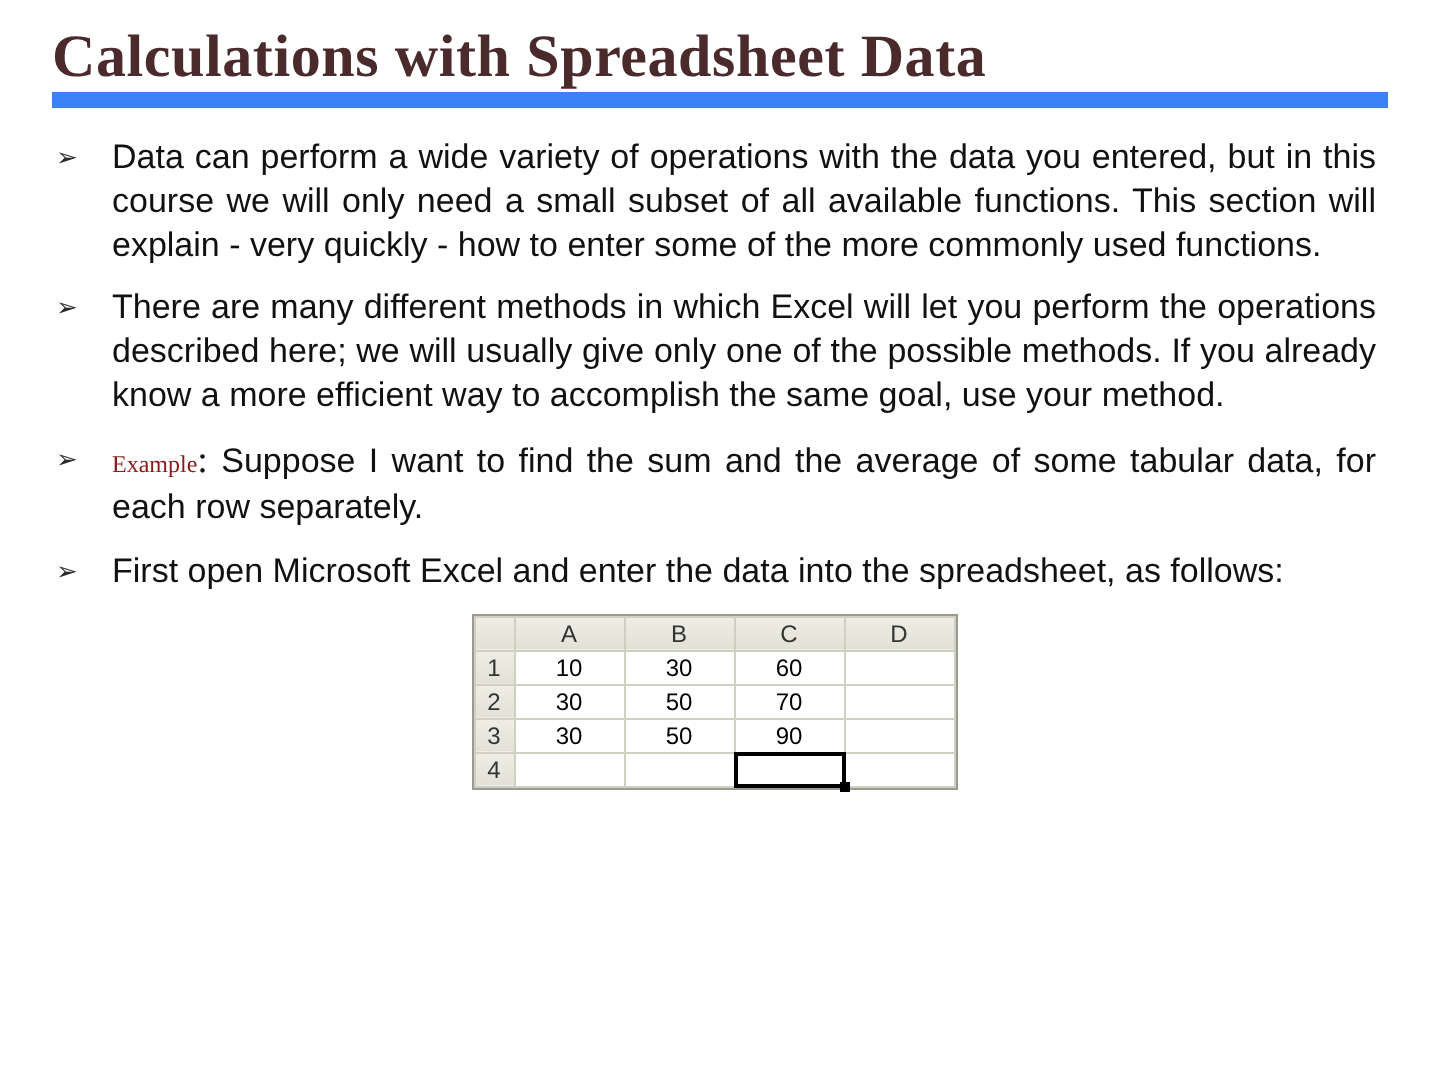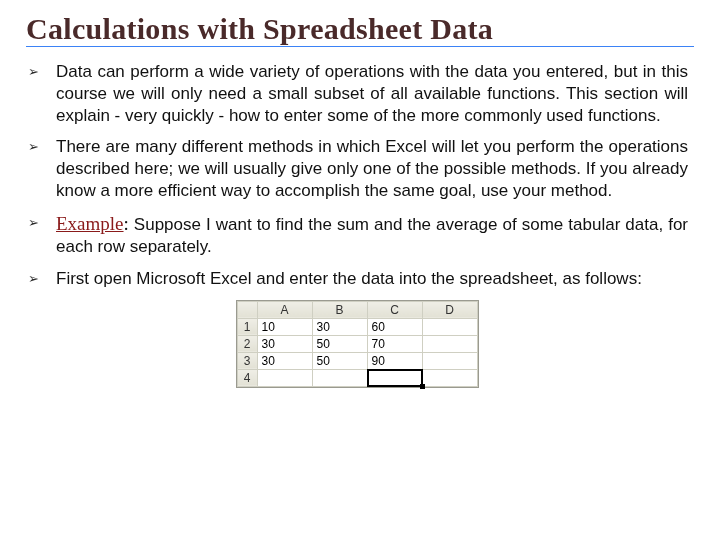--- a/index.html
+++ b/index.html
@@ -8,21 +8,21 @@
     width: 720px;
     height: 540px;
     padding: 12px 20px 10px 20px;
     position: relative;
   }
   .title {
     font-family: "Book Antiqua", Palatino, "Palatino Linotype", Georgia, serif;
     font-size: 30px;
     font-weight: bold;
     color: #4a2a2a;
-    border-bottom: 1px solid #3b82f6;
+    border-bottom: 8px solid #3b82f6;
     padding-bottom: 0;
     margin: 0 6px 14px 6px;
     letter-spacing: 0.3px;
   }
   .body { padding: 0 12px 0 6px; }
   .item {
     display: flex;
     align-items: flex-start;
     margin-bottom: 10px;
   }
@@ -37,39 +37,38 @@
     flex: 1;
     font-size: 17px;
     line-height: 1.28;
     color: #111;
     text-align: justify;
     text-justify: inter-word;
   }
   .example-label {
     font-family: "Book Antiqua", Palatino, "Palatino Linotype", Georgia, serif;
     color: #8a1a1a;
-    font-size: 19px;
-    text-decoration: underline;
+    font-size: 12px;
   }
   .colon { font-family: "Book Antiqua", Palatino, Georgia, serif; font-size: 19px; color:#111; }
 
   
   .figure-wrap { display: flex; justify-content: center; margin-top: 2px; }
   .excel {
     border: 1px solid #9a9a90;
     background: #fff;
     font-family: Arial, sans-serif;
     font-size: 12px;
     color: #000;
   }
   .excel table { border-collapse: collapse; }
   .excel th, .excel td {
     border: 0.5px solid #cfcfc2;
     height: 17px;
-    text-align: left;
+    text-align: center;
     padding: 0 4px;
   }
   .excel th {
     background: linear-gradient(#efeee6,#e2e1d5);
     font-weight: normal;
     text-align: center;
     color: #333;
   }
   .rowhdr {
     background: linear-gradient(#efeee6,#e2e1d5);

